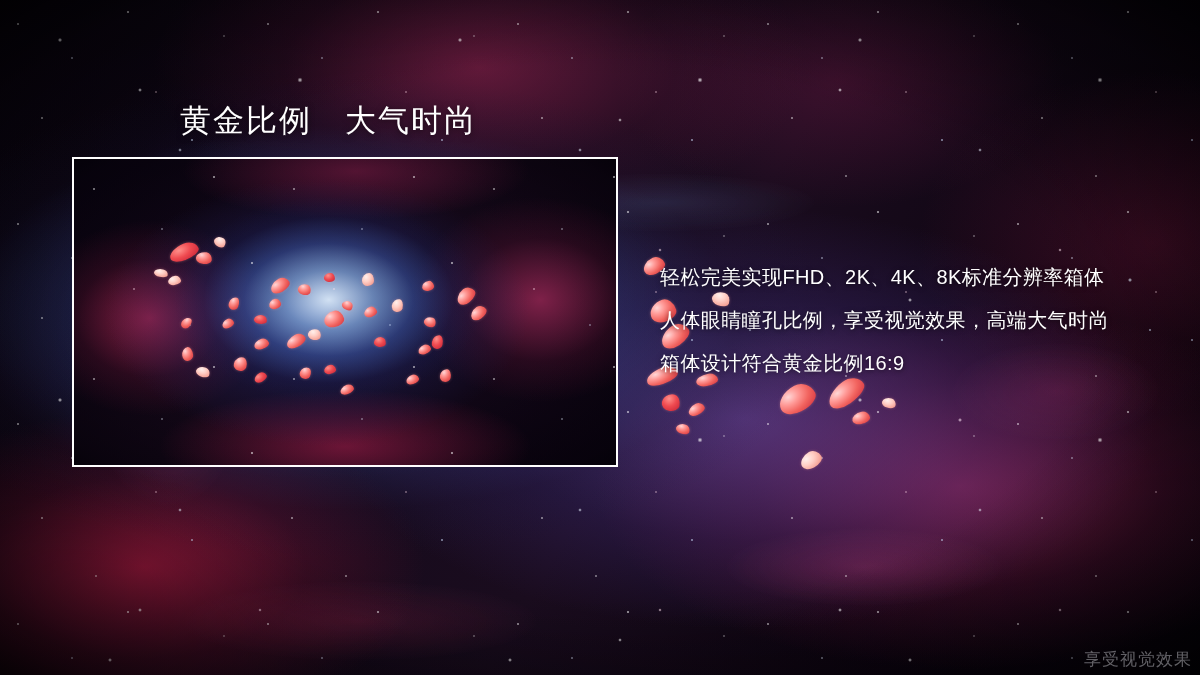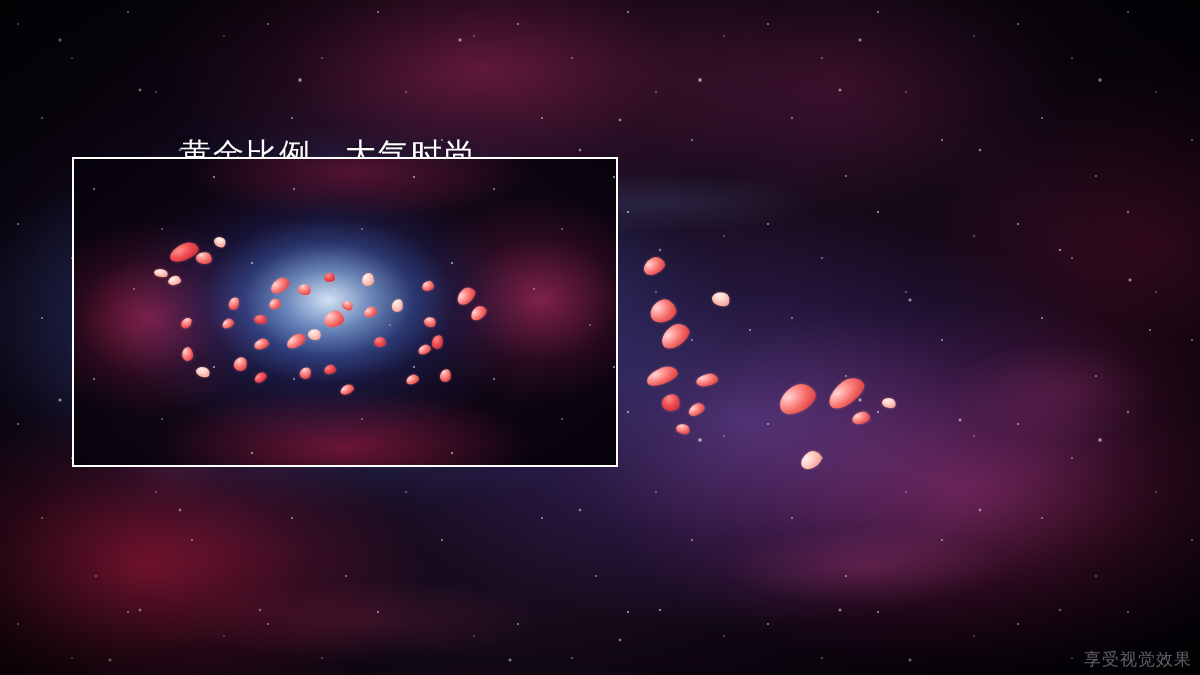--- a/index.html
+++ b/index.html
@@ -151,21 +151,20 @@
   
   #title {
     position: absolute;
     left: 180px;
     top: 100px;
     color: #ffffff;
     font-size: 31px;
     letter-spacing: 2px;
     white-space: pre;
     text-shadow: 0 1px 6px rgba(0,0,0,.55);
-    margin-top: 34px;
   }
   #body-text {
     position: absolute;
     left: 660px;
     top: 256px;
     width: 520px;
   }
   #body-text .line {
     color: #ffffff;
     font-size: 20px;
@@ -254,16 +253,21 @@
           <div class="petal pale" style="left: 122px; top: 208px; width: 14px; height: 10px; transform: rotate(20deg);"></div>
           <div class="petal" style="left: 108px; top: 188px; width: 11px; height: 14px; transform: rotate(-8deg);"></div>
           <div class="petal deep" style="left: 300px; top: 178px; width: 12px; height: 10px; transform: rotate(6deg);"></div>
           <div class="petal" style="left: 266px; top: 226px; width: 14px; height: 9px; transform: rotate(-22deg);"></div>
           <div class="petal" style="left: 332px; top: 216px; width: 13px; height: 9px; transform: rotate(-18deg);"></div>
           <div class="petal" style="left: 366px; top: 210px; width: 11px; height: 13px; transform: rotate(8deg);"></div>
         </div>
     </div>
   </div>
 
+  <div id="body-text">
+    <div class="line">轻松完美实现FHD、2K、4K、8K标准分辨率箱体</div>
+    <div class="line">人体眼睛瞳孔比例，享受视觉效果，高端大气时尚</div>
+    <div class="line">箱体设计符合黄金比例16:9</div>
+  </div>
 
   <div id="watermark">享受视觉效果</div>
 
 </div>
 
 </body></html>

